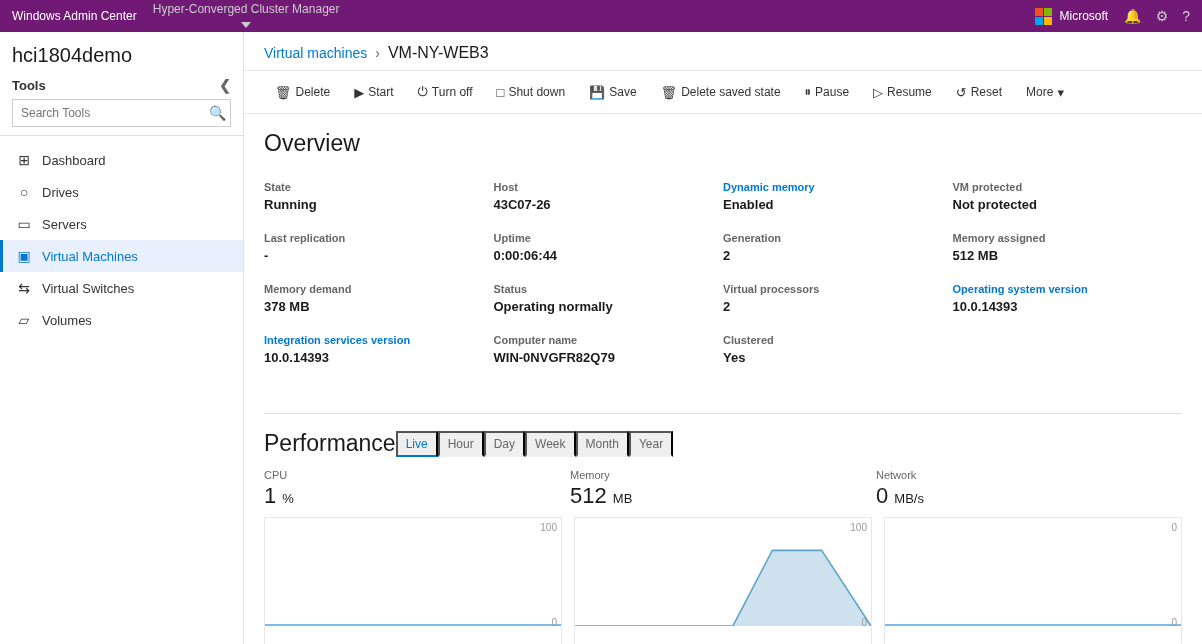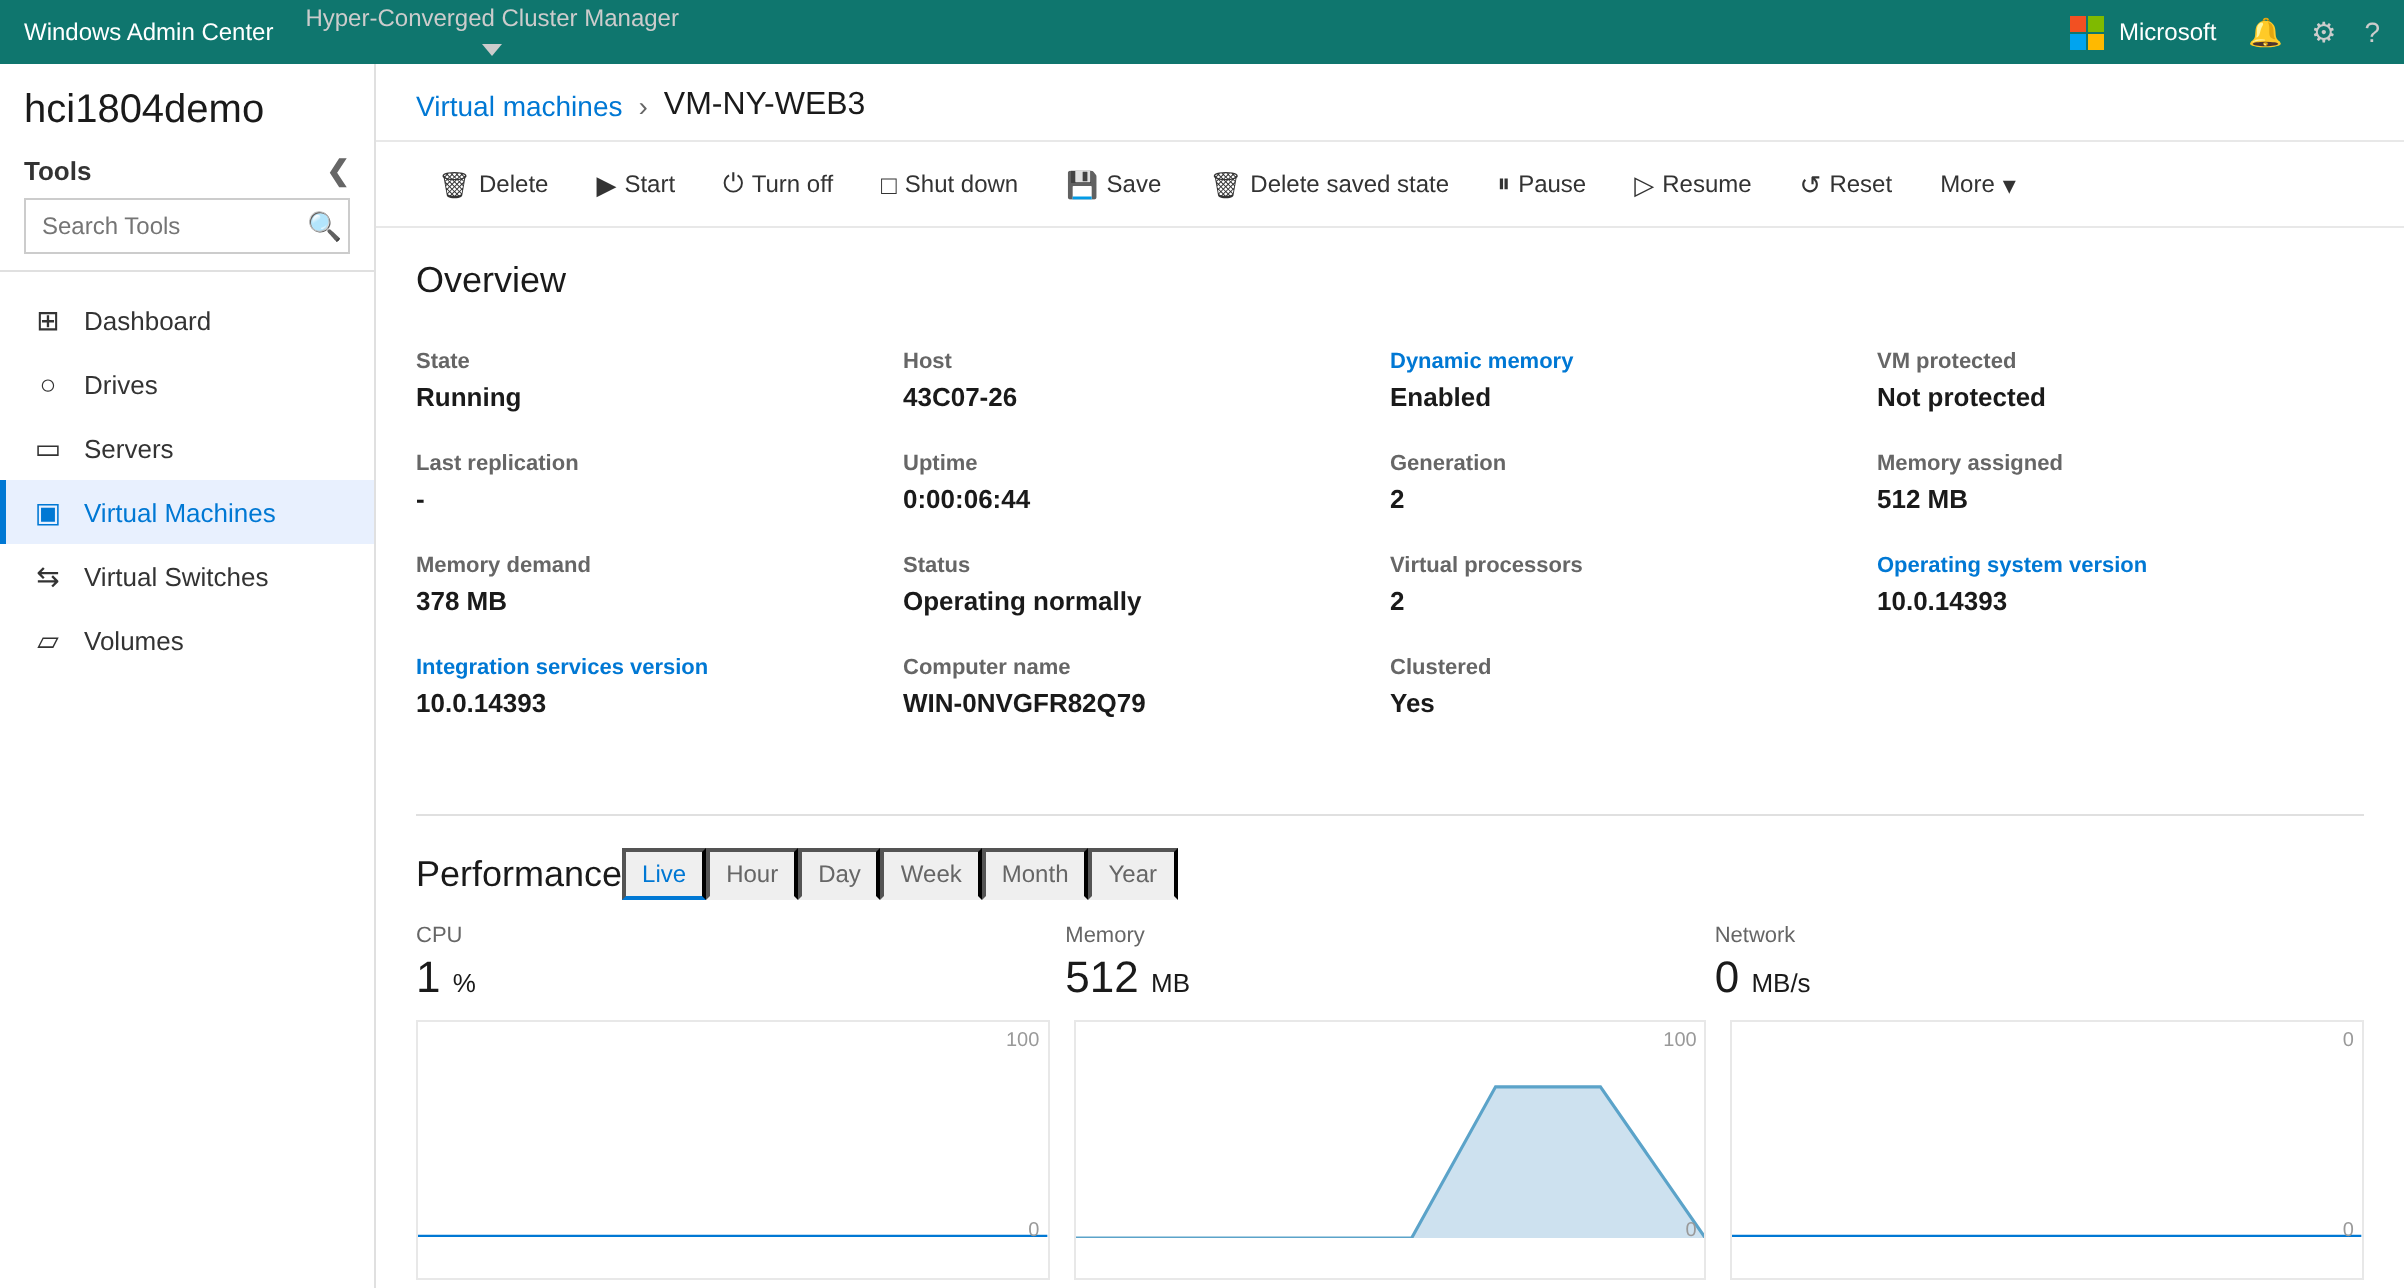--- a/index.html
+++ b/index.html
@@ -1,20 +1,20 @@
 <!DOCTYPE html>
 <html><head>
   <meta charset="utf-8">
   <style>
     * { box-sizing: border-box; margin: 0; padding: 0; }
     body { font-family: 'Segoe UI', Arial, sans-serif; font-size: 13px; background: #f2f2f2; color: #333; display: flex; flex-direction: column; height: 644px; overflow: hidden; }
 
     
     .top-bar {
-      background: #0f766e;
+      background: #701a75;
       color: #fff;
       height: 32px;
       display: flex;
       align-items: center;
       padding: 0 12px;
       flex-shrink: 0;
       gap: 0;
     }
     .top-bar-brand { font-size: 12px; color: #fff; margin-right: 16px; white-space: nowrap; }
     .top-bar-cluster { font-size: 12px; color: #ccc; display: flex; align-items: center; gap: 4px; cursor: pointer; flex-direction: column; }
@@ -29,21 +29,21 @@
     .ms-sq1 { background: #f25022; }
     .ms-sq2 { background: #7fba00; }
     .ms-sq3 { background: #00a4ef; }
     .ms-sq4 { background: #ffb900; }
     .ms-text { color: #fff; font-size: 12px; }
 
     
     .main-layout { display: flex; flex: 1; overflow: hidden; }
 
     
-    .sidebar { width: 188px; background: #fff; border-right: 1px solid #e0e0e0; display: flex; flex-direction: column; flex-shrink: 0; overflow: hidden; }
+    .sidebar { width: 244px; background: #fff; border-right: 1px solid #e0e0e0; display: flex; flex-direction: column; flex-shrink: 0; overflow: hidden; }
     .sidebar-header { padding: 12px 12px 8px 12px; border-bottom: 1px solid #e0e0e0; }
     .sidebar-title { font-size: 20px; font-weight: 300; color: #1a1a1a; margin-bottom: 10px; }
     .sidebar-tools-label { font-size: 13px; font-weight: 600; color: #333; margin-bottom: 6px; display: flex; align-items: center; justify-content: space-between; }
     .sidebar-collapse-btn { cursor: pointer; color: #666; font-size: 14px; }
     .search-container { position: relative; }
     .search-input {
       width: 100%; height: 28px; border: 1px solid #ccc; padding: 0 28px 0 8px;
       font-size: 12px; outline: none; background: #fff;
     }
     .search-icon-btn { position: absolute; right: 4px; top: 50%; transform: translateY(-50%); background: none; border: none; cursor: pointer; color: #666; font-size: 14px; }
@@ -66,21 +66,21 @@
     
     .toolbar { display: flex; align-items: center; gap: 2px; padding: 6px 20px; border-bottom: 1px solid #e8e8e8; flex-wrap: wrap; }
     .toolbar-btn {
       display: flex; align-items: center; gap: 4px; padding: 4px 10px; border: 1px solid transparent;
       background: none; cursor: pointer; font-size: 12px; color: #333; height: 30px;
     }
     .toolbar-icon { font-size: 13px; }
 
     
     .section { padding: 16px 20px; }
-    .section-title { font-size: 18px; font-weight: 300; margin-bottom: 16px; color: #1a1a1a; }
+    .section-title { font-size: 23px; font-weight: 300; margin-bottom: 16px; color: #1a1a1a; }
 
     
     .overview-grid { display: grid; grid-template-columns: repeat(4, 1fr); gap: 0; }
     .overview-cell { padding: 8px 12px 12px 0; font-weight: bold; }
     .overview-label { font-size: 11px; color: #666; margin-bottom: 4px; }
     .overview-label.link { color: #0078d4; cursor: pointer; }
     .overview-value { font-size: 13px; color: #1a1a1a; }
 
     
     .section-divider { border: none; border-top: 1px solid #e0e0e0; margin: 0 20px; }

